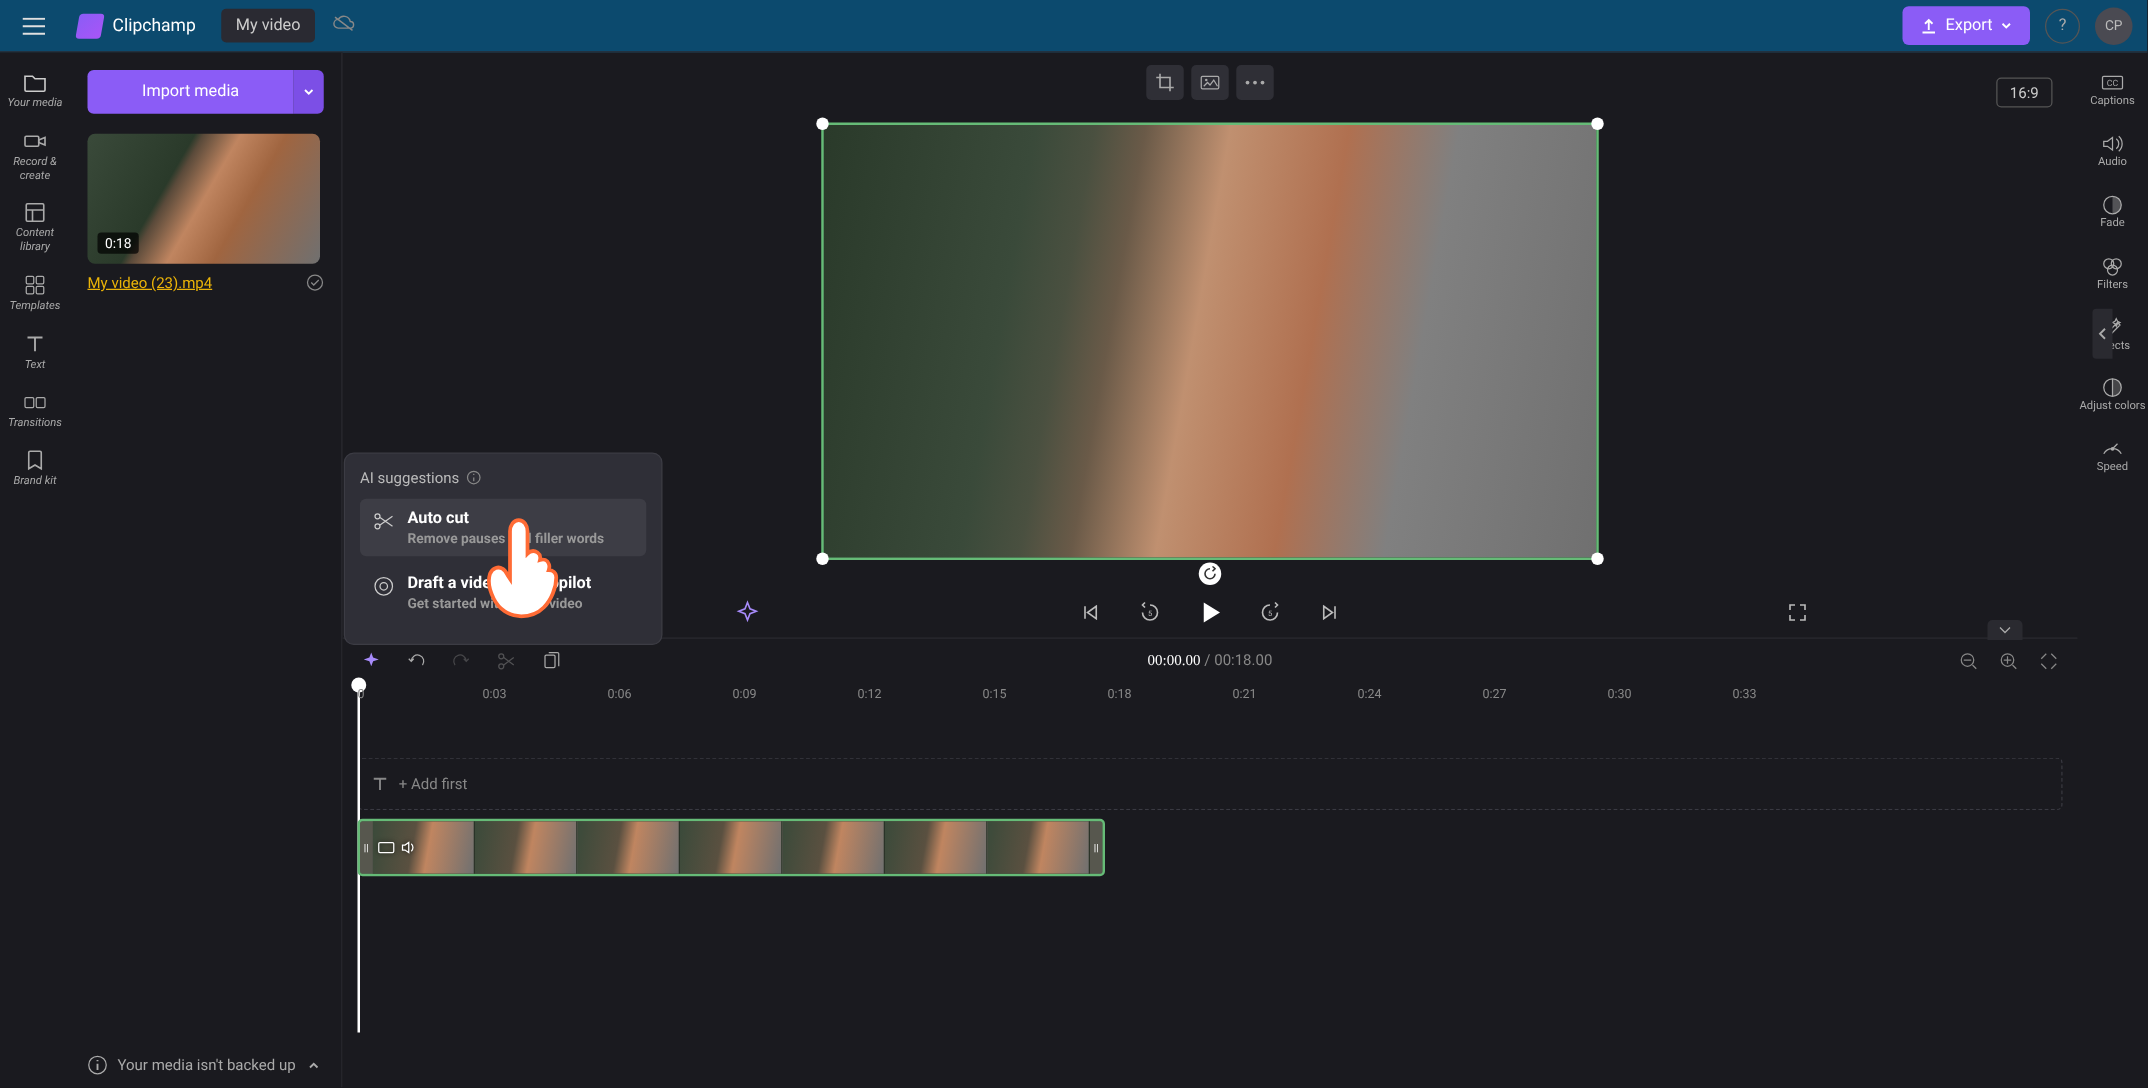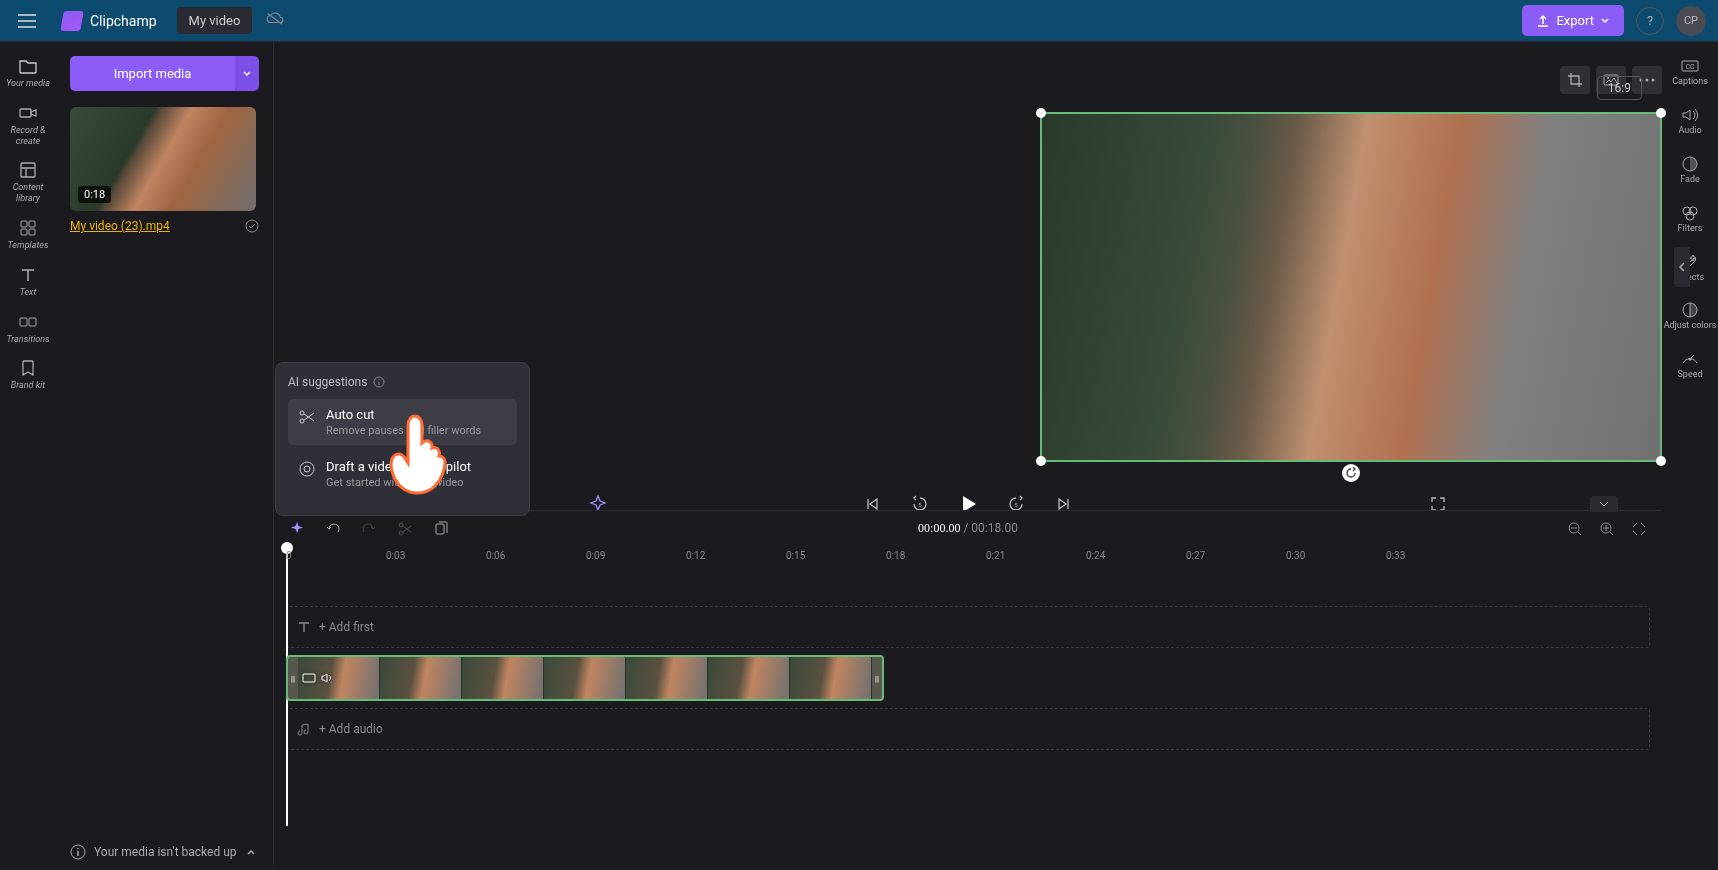--- a/index.html
+++ b/index.html
@@ -31,38 +31,38 @@
 .import-btn { flex: 1; background: #8b5cf6; color: #fff; border: none; padding: 10px 8px; border-radius: 5px 0 0 5px; font-size: 13px; cursor: pointer; }
 .import-dropdown { width: 24px; background: #7c4fe6; border: none; border-radius: 0 5px 5px 0; display: flex; align-items: center; justify-content: center; cursor: pointer; }
 .media-thumb { margin-top: 16px; width: 186px; height: 104px; border-radius: 6px; position: relative; overflow: hidden; background: linear-gradient(120deg, #3a4a3a 0%, #2a3a2a 35%, #5a4a3a 38%, #c08560 50%, #a06540 65%, #707070 100%); }
 .media-duration { position: absolute; bottom: 8px; left: 8px; background: rgba(0,0,0,0.7); color: #fff; font-size: 11px; padding: 2px 6px; border-radius: 3px; }
 .media-filename { margin-top: 8px; display: flex; justify-content: space-between; align-items: flex-start; font-size: 12px; color: #eab308; text-decoration: underline; }
 .backup-notice { position: absolute; bottom: 10px; left: 14px; display: flex; align-items: center; gap: 8px; font-size: 12px; color: #aaa; }
 
 
 .ai-popup { position: absolute; top: 362px; left: 275px; width: 255px; background: #2f2f37; border: 1px solid #3c3c44; border-radius: 8px; padding: 12px; z-index: 50; }
 .ai-popup-title { font-size: 12px; color: #bbb; display: flex; align-items: center; gap: 6px; margin-bottom: 10px; }
-.ai-item { padding: 8px 10px; border-radius: 5px; display: flex; gap: 10px; cursor: pointer; margin-bottom: 6px; }
+.ai-item { padding: 8px 10px; border-radius: 5px; display: flex; gap: 10px; cursor: pointer; margin-bottom: 6px; font-weight: bold; }
 .ai-item.hover { background: #3d3d45; }
 .ai-item-icon { width: 18px; height: 18px; flex-shrink: 0; color: #aaa; margin-top: 1px; }
 .ai-item-text { flex: 1; }
 .ai-item-title { font-size: 13px; color: #fff; }
 .ai-item-desc { font-size: 11px; color: #999; margin-top: 2px; }
 
 
 .hand-cursor { position: absolute; top: 413px; left: 388px; width: 62px; height: 82px; z-index: 60; pointer-events: none; }
 
 
 .right-sidebar { position: absolute; top: 42px; right: 0; width: 56px; bottom: 350px; display: flex; flex-direction: column; align-items: center; padding-top: 14px; gap: 18px; }
 .right-item { display: flex; flex-direction: column; align-items: center; gap: 1px; cursor: pointer; color: #aaa; }
 .right-item svg { width: 20px; height: 20px; }
 .right-item-label { font-size: 9px; text-align: center; line-height: 1.1; }
 
 
-.preview-area { position: absolute; top: 56px; left: 274px; right: 56px; height: 474px; display: flex; flex-direction: column; align-items: flex-end; text-decoration: underline; }
+.preview-area { position: absolute; top: 42px; left: 274px; right: 56px; height: 474px; display: flex; flex-direction: column; align-items: center; text-decoration: underline; }
 .preview-toolbar { margin-top: 10px; display: flex; gap: 6px; align-items: center; }
 .preview-tool-btn { width: 30px; height: 28px; background: #2f2f36; border-radius: 4px; display: flex; align-items: center; justify-content: center; color: #aaa; cursor: pointer; }
 .aspect-badge { position: absolute; top: 20px; right: 20px; padding: 4px 10px; border: 1px solid #555; border-radius: 4px; font-size: 12px; color: #ccc; }
 .preview-canvas { margin-top: 18px; width: 622px; height: 350px; border: 2px solid #6b7; border-radius: 2px; position: relative; background: linear-gradient(100deg, #2a3a2a 0%, #3a4a3a 25%, #4a5040 32%, #6a5a48 38%, #c09070 48%, #b07050 62%, #808080 75%, #707070 100%); }
 .preview-canvas .handle { position: absolute; width: 10px; height: 10px; background: #fff; border-radius: 50%; }
 .handle.tl { top: -6px; left: -6px; } .handle.tr { top: -6px; right: -6px; }
 .handle.bl { bottom: -6px; left: -6px; } .handle.br { bottom: -6px; right: -6px; }
 .rotate-handle { position: absolute; bottom: -22px; left: 50%; transform: translateX(-50%); width: 18px; height: 18px; background: #fff; border-radius: 50%; display: flex; align-items: center; justify-content: center; }
 
 .playback-controls { margin-top: 28px; display: flex; align-items: center; gap: 20px; width: 100%; justify-content: center; position: relative; }
@@ -495,20 +495,14 @@
             <div class="clip-frame"></div>
             <div class="clip-frame"></div>
             <div class="clip-frame"></div>
             <div class="clip-frame"></div>
             <div class="clip-frame"></div>
             <div class="clip-frame"></div>
         </div>
         <div class="clip-handle">||</div>
       </div>
     </div>
-    <div class="track">
-      <svg width="14" height="14" viewBox="0 0 14 14">
-          <path d="M5 11V3l6-1v8M5 11a2 2 0 11-2-2M11 10a2 2 0 11-2-2" stroke="#888" fill="none"></path>
-        </svg>
-      <span class="track-label">+ Add audio</span>
-    </div>
   </div>
 </div>
 
 </body></html>

